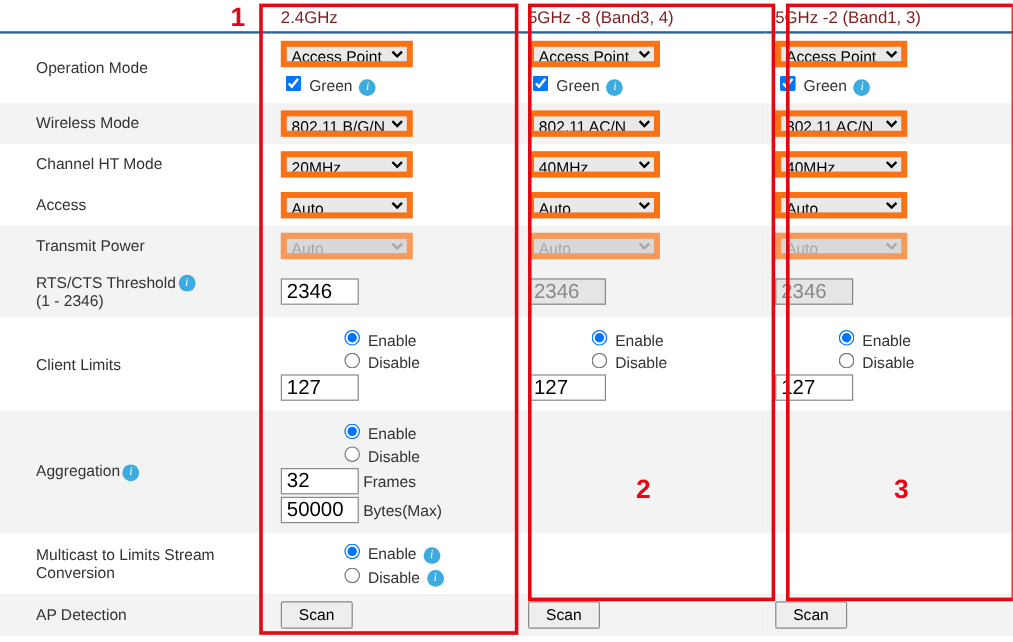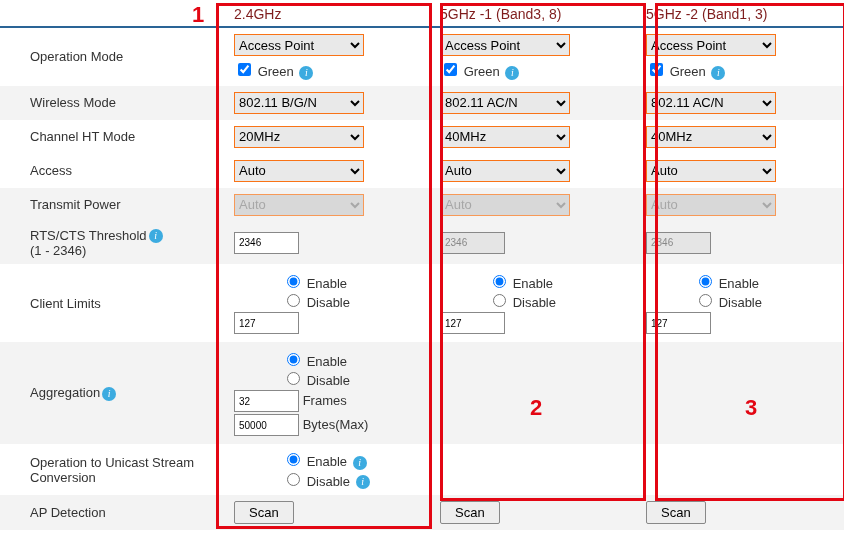--- a/index.html
+++ b/index.html
@@ -29,34 +29,34 @@
     background: #f3f3f3;
   }
   .lbl-col {
     width: 210px;
     padding-left: 30px;
   }
   .col {
     width: auto;
   }
   select.sel {
-    width: 130px;
+    width: 110px;
     height: 22px;
     font-size: 13px;
-    border: 1px solid #f97316;
+    border: 5px solid #f97316;
     background: #e9e9e9;
   }
   select.sel.dis {
     color: #888;
     background: #cdcdcd;
   }
   input[type=text].txt {
     width: 55px;
     height: 18px;
-    font-size: 10px;
+    font-size: 17px;
     border: 1px solid #888;
     padding: 1px 4px;
   }
   input[type=text].txt.dis {
     color: #888;
     background: #e5e5e5;
   }
   .info {
     display: inline-block;
     width: 14px;
@@ -102,21 +102,21 @@
 </style>
 </head>
 <body>
 
 <table>
 
   <tbody>
       <tr class="hdr-row">
     <td class="lbl-col"></td>
     <td class="col">2.4GHz</td>
-    <td class="col">5GHz -1 (Band3, 8)</td>
+    <td class="col">5GHz -8 (Band3, 4)</td>
     <td class="col">5GHz -2 (Band1, 3)</td>
   </tr>
 
   <tr>
     <td class="lbl-col">Operation Mode</td>
     <td>
       <select class="sel"><option>Access Point</option></select><br>
       <label style="margin-top:4px; display:inline-block;">
         <input type="checkbox" checked="" style="">
         <span>Green</span>
@@ -222,21 +222,21 @@
       <div>
         <input type="text" class="txt" value="50000" style="">
         <span>Bytes(Max)</span>
       </div>
     </td>
     <td></td>
     <td></td>
   </tr>
 
   <tr>
-    <td class="lbl-col">Operation to Unicast Stream Conversion</td>
+    <td class="lbl-col">Multicast to Limits Stream Conversion</td>
     <td>
       <label class="rad"><input type="radio" name="m2u" checked="" style=""> <span>Enable</span> <span class="info">i</span></label>
       <label class="rad"><input type="radio" name="m2u" style=""> <span>Disable</span> <span class="info">i</span></label>
     </td>
     <td></td>
     <td></td>
   </tr>
 
   <tr class="stripe">
     <td class="lbl-col">AP Detection</td>

